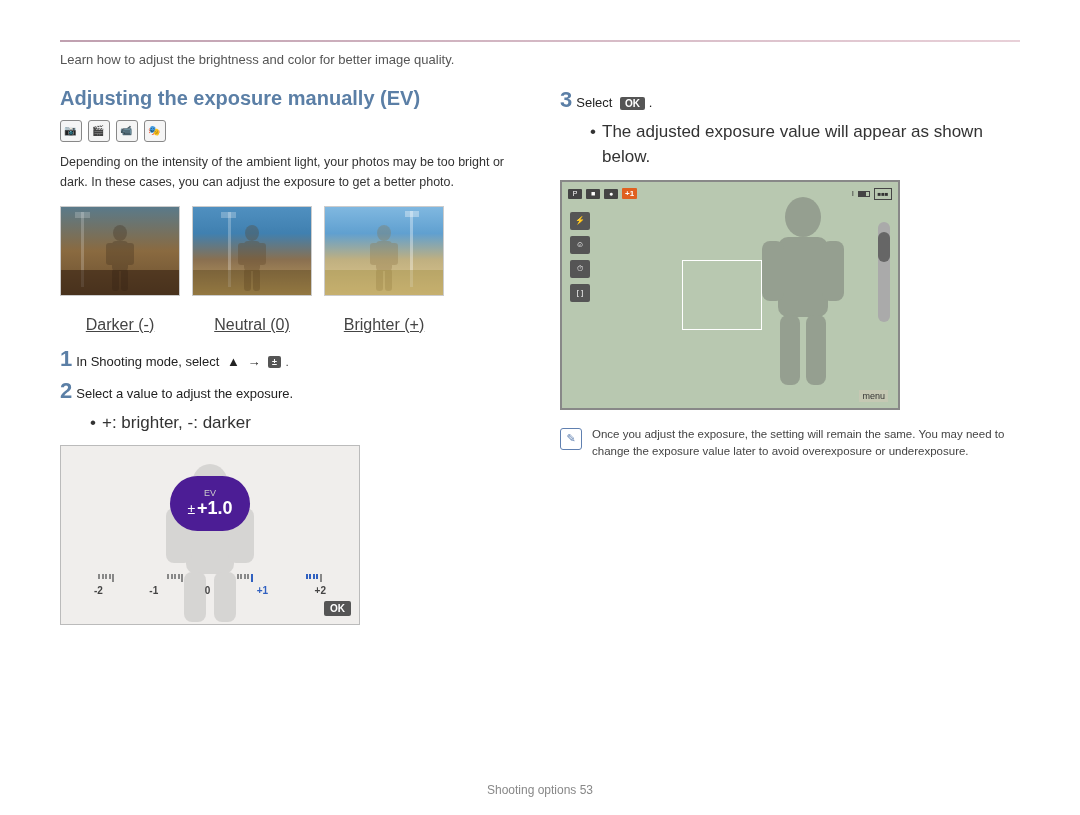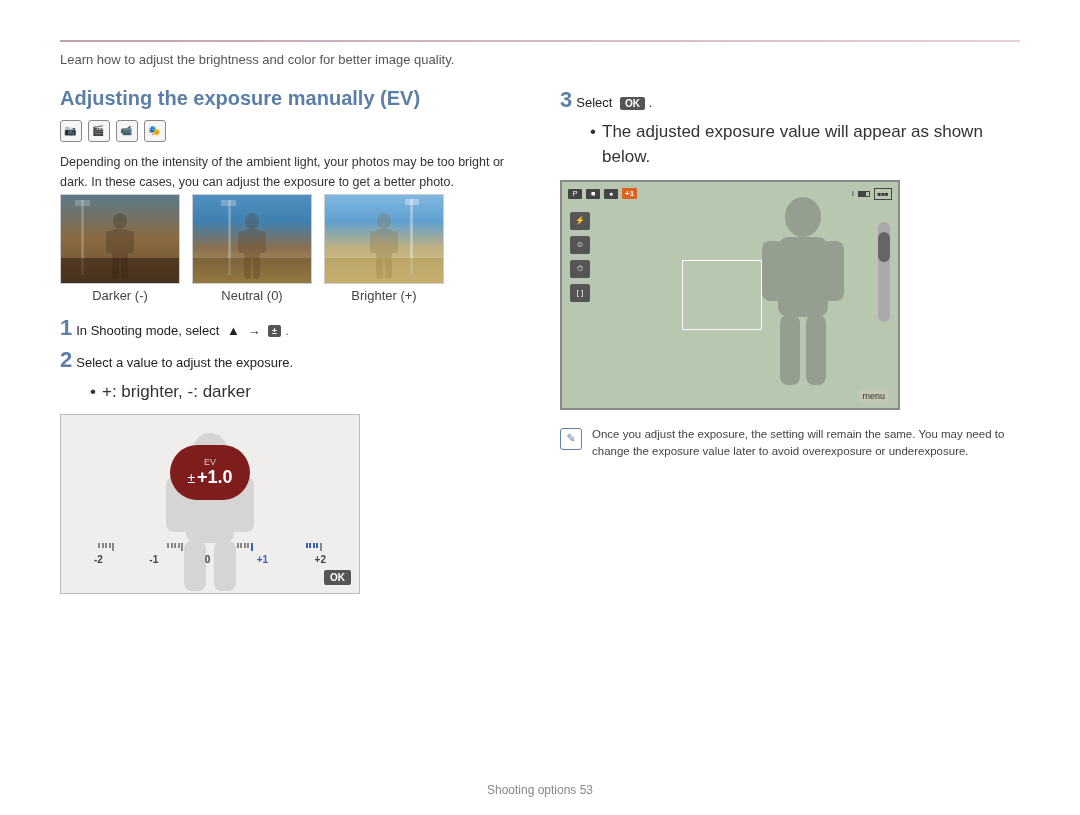--- a/index.html
+++ b/index.html
@@ -78,21 +78,21 @@
       align-items: center;
       justify-content: center;
       font-size: 10px;
       background: #f5f5f5;
     }
 
     .description-text {
       font-size: 12.5px;
       color: #333;
       line-height: 1.6;
-      margin-bottom: 2px;
+      margin-bottom: 14px;
     }
 
     .photo-row {
       display: flex;
       gap: 12px;
       margin-bottom: 8px;
     }
 
     .photo-item {
       display: flex;
@@ -115,23 +115,24 @@
     
     .photo-neutral {
       background: linear-gradient(to bottom, #5090c0 0%, #4080b0 30%, #8a7050 60%, #c0a060 100%);
     }
     
     .photo-brighter {
       background: linear-gradient(to bottom, #80b8e0 0%, #60a0d0 30%, #c0b080 60%, #e0c890 100%);
     }
 
     .photo-label {
-      font-size: 13px;
+      font-size: 16px;
       color: #444;
-      margin-top: 4px;
+      margin-top: 20px;
+      text-decoration: underline;
     }
 
     .step-num {
       font-size: 22px;
       color: #5b7fa6;
       font-weight: bold;
       margin-right: 4px;
       vertical-align: middle;
     }
 
@@ -166,21 +167,21 @@
       overflow: hidden;
     }
 
     .ev-circle {
       position: absolute;
       top: 30px;
       left: 50%;
       transform: translateX(-50%);
       width: 80px;
       height: 55px;
-      background: #7f1d1d;
+      background: #4c1d95;
       border-radius: 40px;
       display: flex;
       flex-direction: column;
       align-items: center;
       justify-content: center;
       color: white;
     }
 
     .ev-label {
       font-size: 9px;

